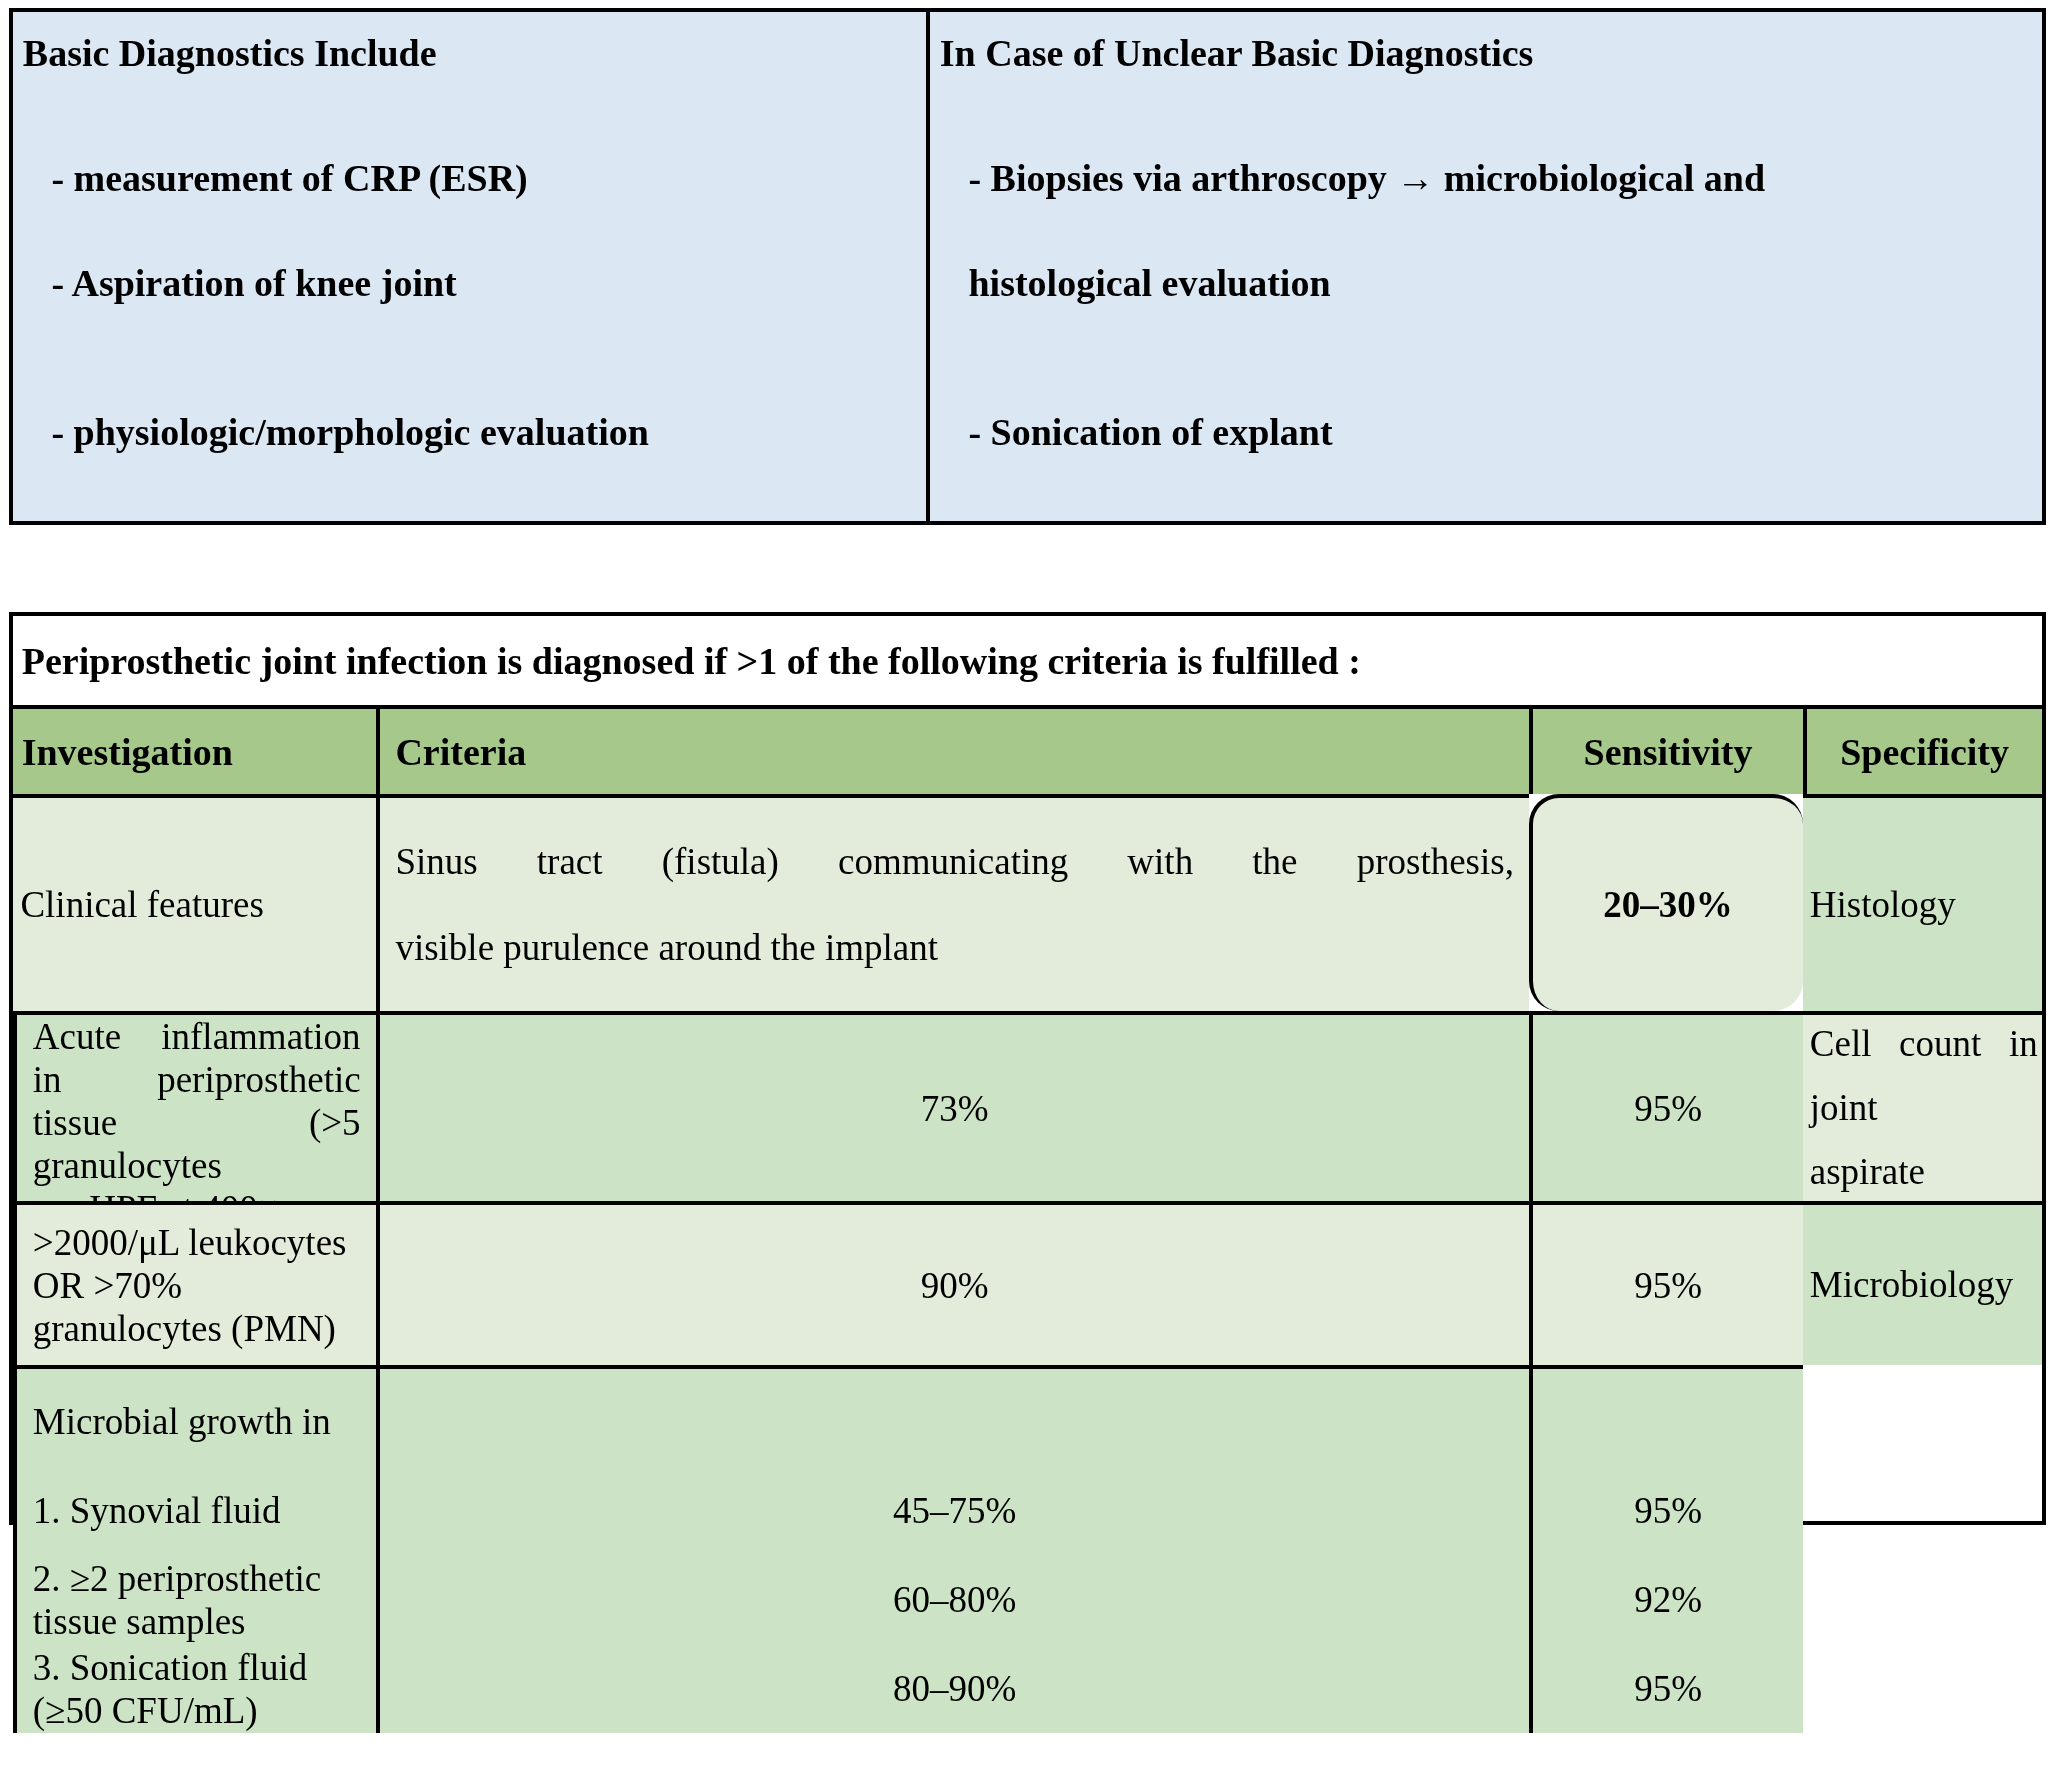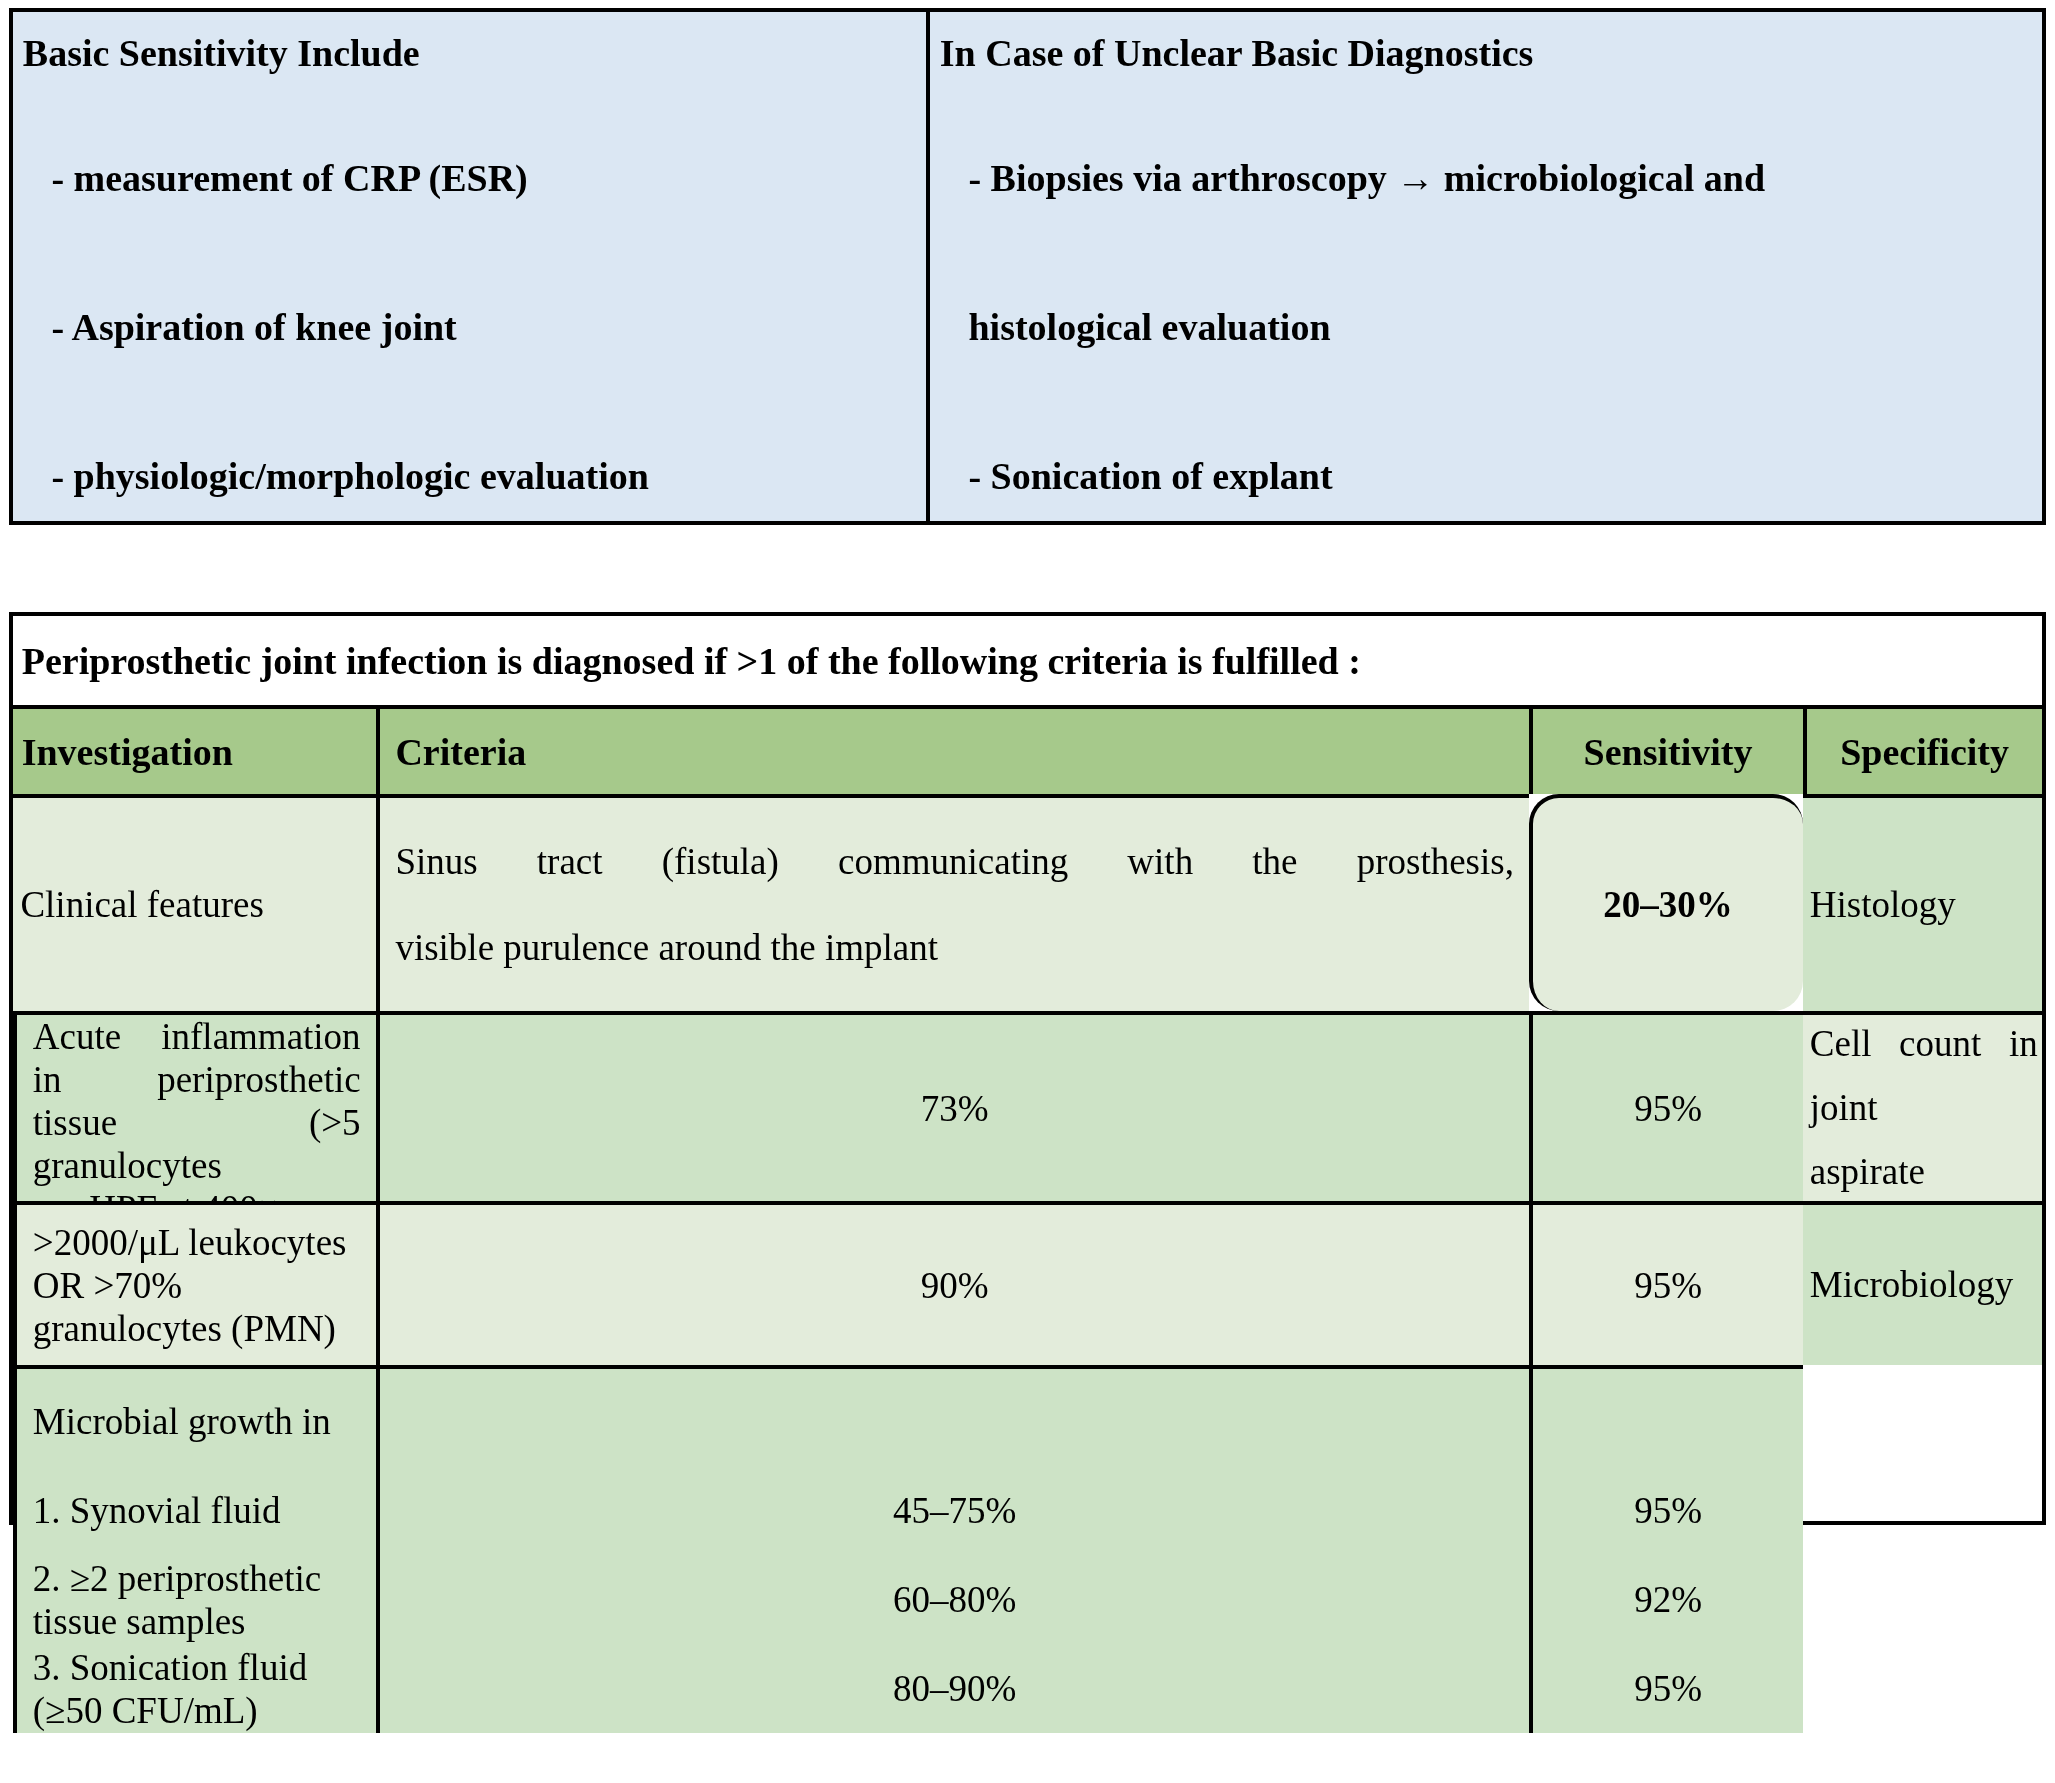--- a/index.html
+++ b/index.html
@@ -34,21 +34,21 @@
   .tt-right { width: 55%; border-left: 4.1px solid var(--border-color); }
   .tt-title {
     margin: 17.7px 0 0 9.4px;
     font-size: 38px; font-weight: bold; line-height: 47px;
   }
   .tt-item {
     margin-left: 38px;
     font-size: 38px; font-weight: bold; line-height: 47px;
   }
   .g1 { margin-top: 78px; }
-  .g2 { margin-top: 102px; font-family: Liberation Serif, serif; }
+  .g2 { margin-top: 58px; font-family: Liberation Serif, serif; }
   .g3 { margin-top: 102px; }
 
   
   .bt {
     position: absolute; left: 9.4px; top: 612px;
     width: 2037px; height: 913px;
     border: 4.7px solid var(--border-color);
     background: var(--page-bg);
     display: grid;
     grid-template-columns: 610fr 1940fr 460fr 403fr;
@@ -98,21 +98,21 @@
   .vals4 {
     display: grid; grid-template-rows: repeat(4, 89px);
     padding-top: 8.3px; align-items: center; justify-items: center;
   }
 </style>
 </head>
 <body>
 
 <div class="top-table">
   <div class="tt-col tt-left">
-    <div class="tt-title">Basic Sensitivity Include</div>
+    <div class="tt-title">Basic Diagnostics Include</div>
     <div class="tt-item g1">- measurement of CRP (ESR)</div>
     <div class="tt-item g2">- Aspiration of knee joint</div>
     <div class="tt-item g3">- physiologic/morphologic evaluation</div>
   </div>
   <div class="tt-col tt-right">
     <div class="tt-title">In Case of Unclear Basic Diagnostics</div>
     <div class="tt-item g1">- Biopsies via arthroscopy → microbiological and</div>
     <div class="tt-item g2">histological evaluation</div>
     <div class="tt-item g3">- Sonication of explant</div>
   </div>

